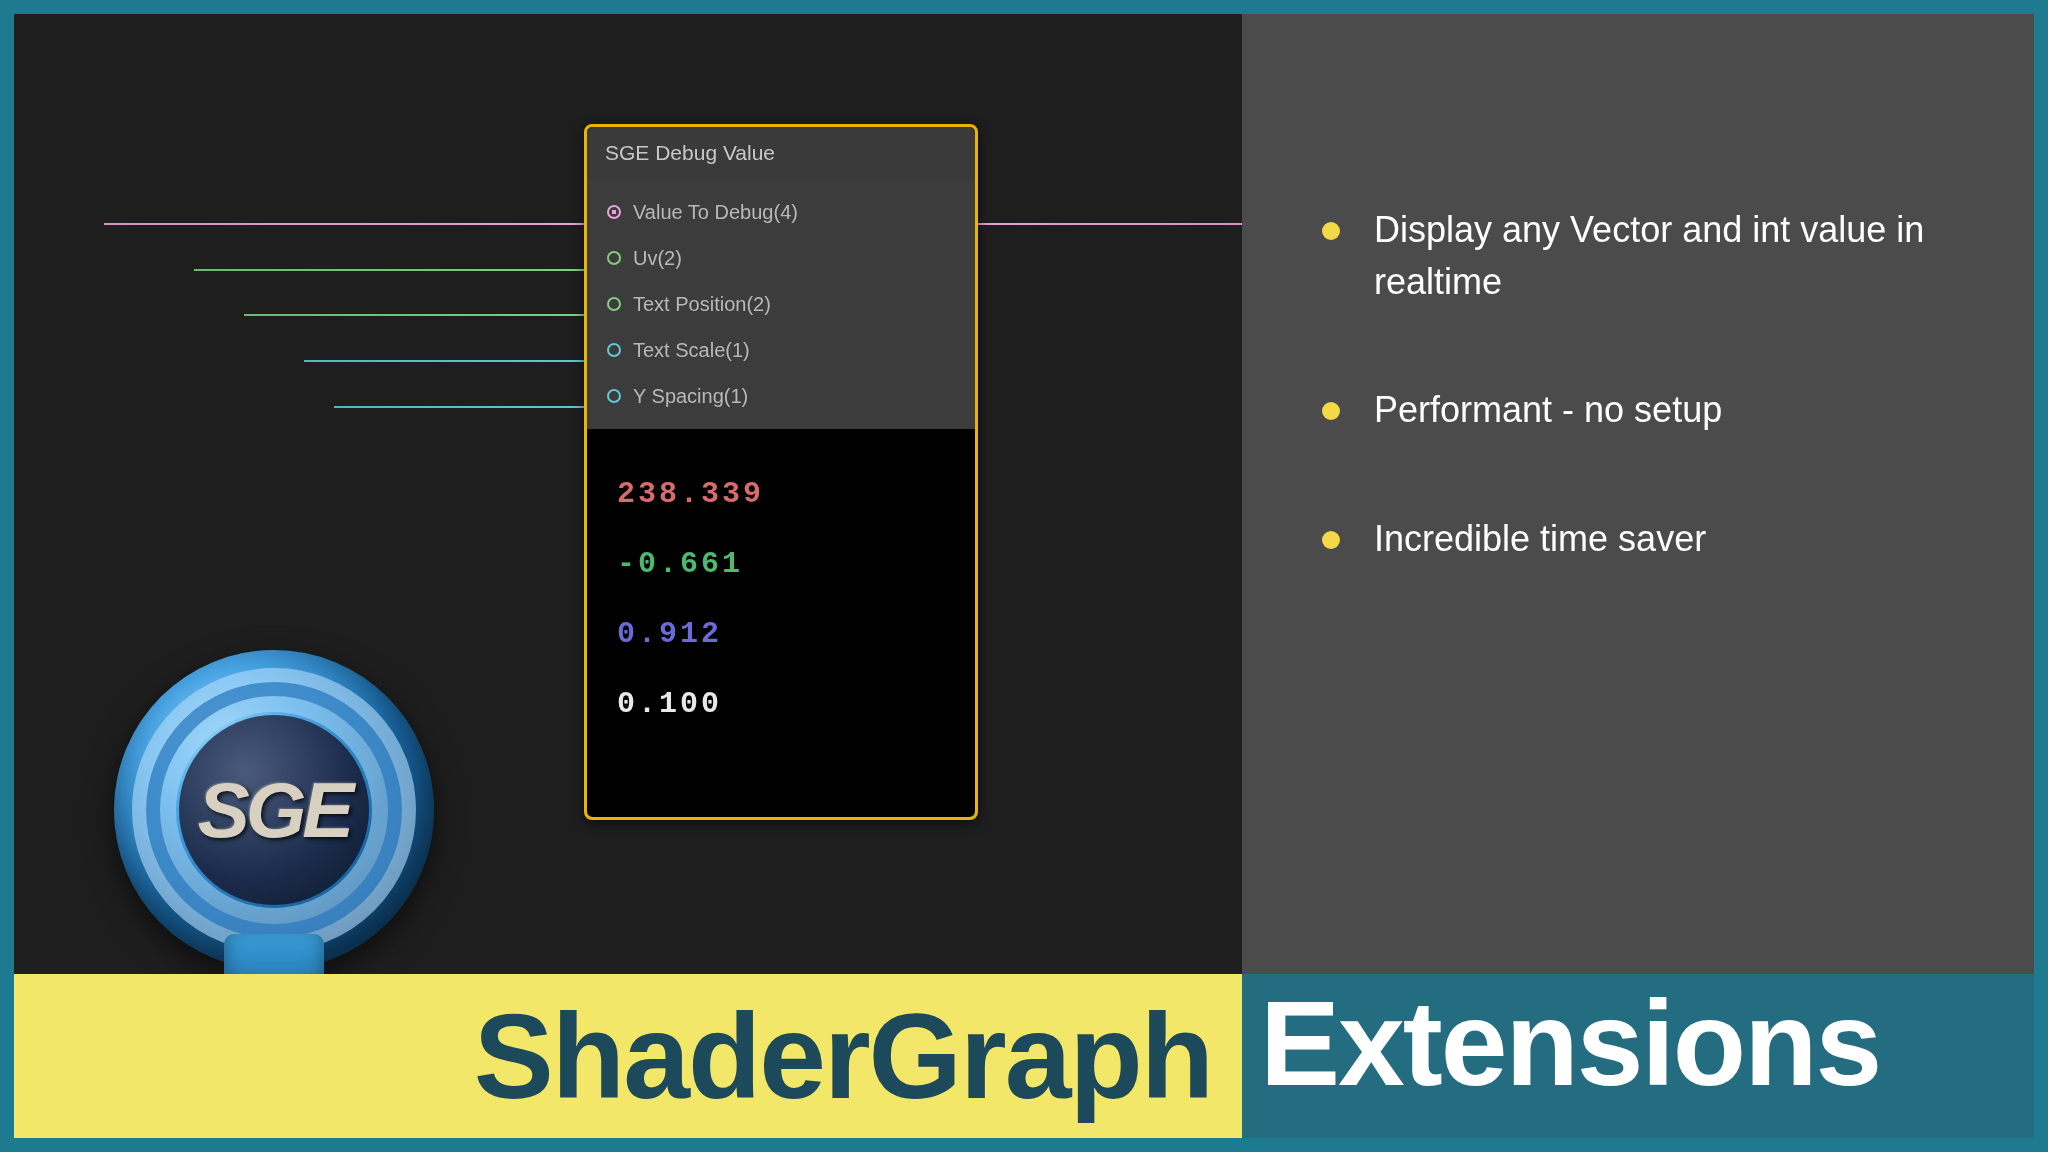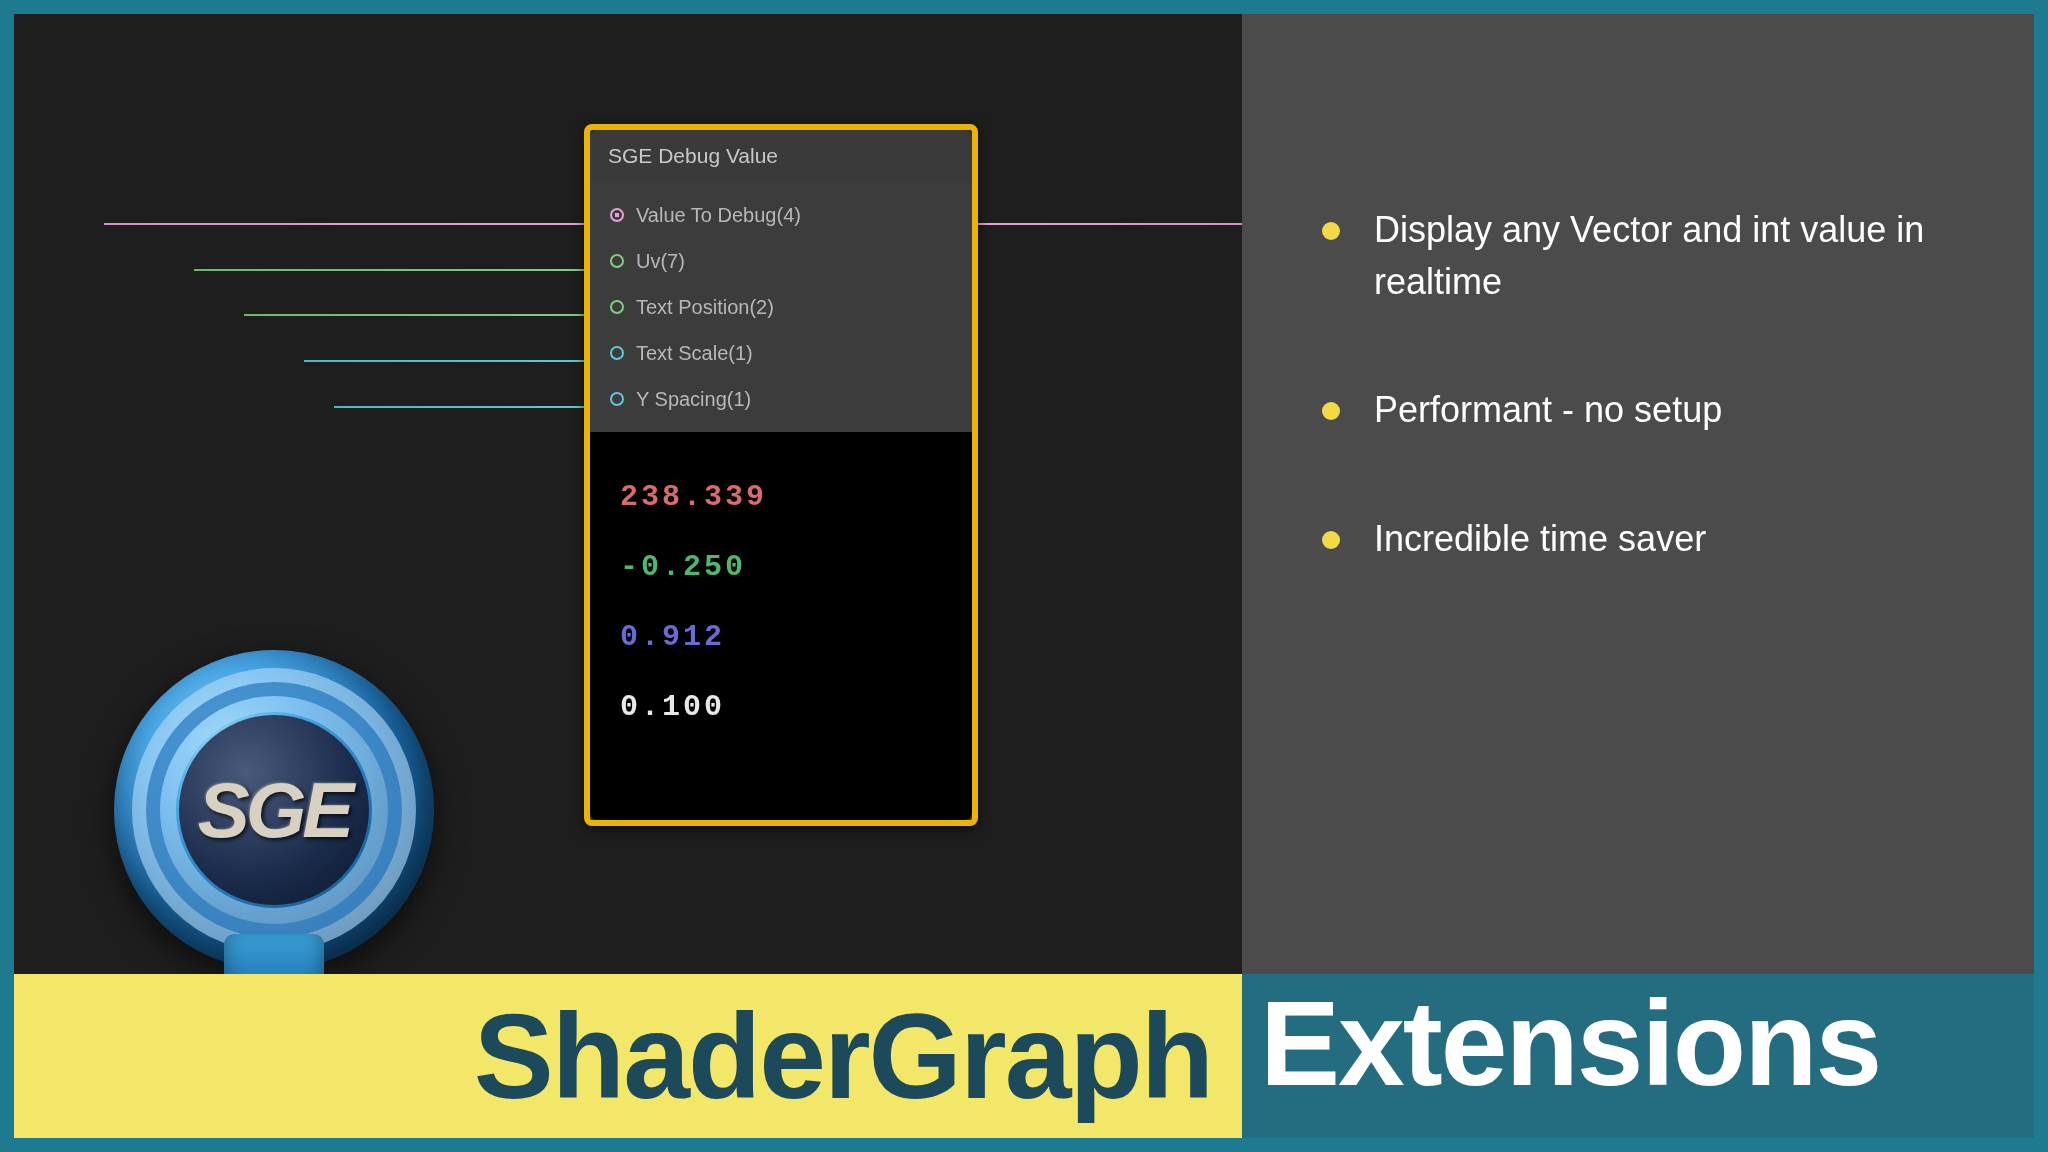--- a/index.html
+++ b/index.html
@@ -98,21 +98,21 @@
     letter-spacing: -2px;
   }
 
   
   .node {
     position: absolute;
     left: 570px; top: 110px;
     width: 394px;
     background: #2a2a2a;
     border-radius: 8px;
-    border: 6px solid #eab308;
+    border: 3px solid #eab308;
     box-shadow: 0 3px 12px rgba(0,0,0,0.6);
   }
   .node-header {
     background: var(--node-header);
     color: #c8c8c8;
     padding: 14px 18px;
     font-size: 21px;
     border-radius: 8px 8px 0 0;
   }
   .node-body {
@@ -261,39 +261,39 @@
       <div class="node">
         <div class="node-header">SGE Debug Value</div>
         <div class="node-body">
           <div class="inputs-col">
             <div class="port-row">
               <span class="port-dot dot-pink"></span>
               <span>Value To Debug(4)</span>
             </div>
             <div class="port-row">
               <span class="port-dot dot-green"></span>
-              <span>Uv(7)</span>
+              <span>Uv(2)</span>
             </div>
             <div class="port-row">
               <span class="port-dot dot-green2"></span>
               <span>Text Position(2)</span>
             </div>
             <div class="port-row">
               <span class="port-dot dot-cyan"></span>
               <span>Text Scale(1)</span>
             </div>
             <div class="port-row">
               <span class="port-dot dot-cyan2"></span>
               <span>Y Spacing(1)</span>
             </div>
           </div>
         </div>
         <div class="preview">
           <div class="v v-red">238.339</div>
-          <div class="v v-green">-0.250</div>
+          <div class="v v-green">-0.661</div>
           <div class="v v-blue">0.912</div>
           <div class="v v-white">0.100</div>
         </div>
       </div>
 
       <div class="logo-wrap">
         <div class="logo-ball">
           <div class="logo-inner">SGE</div>
         </div>
         <div class="logo-stem"></div>

